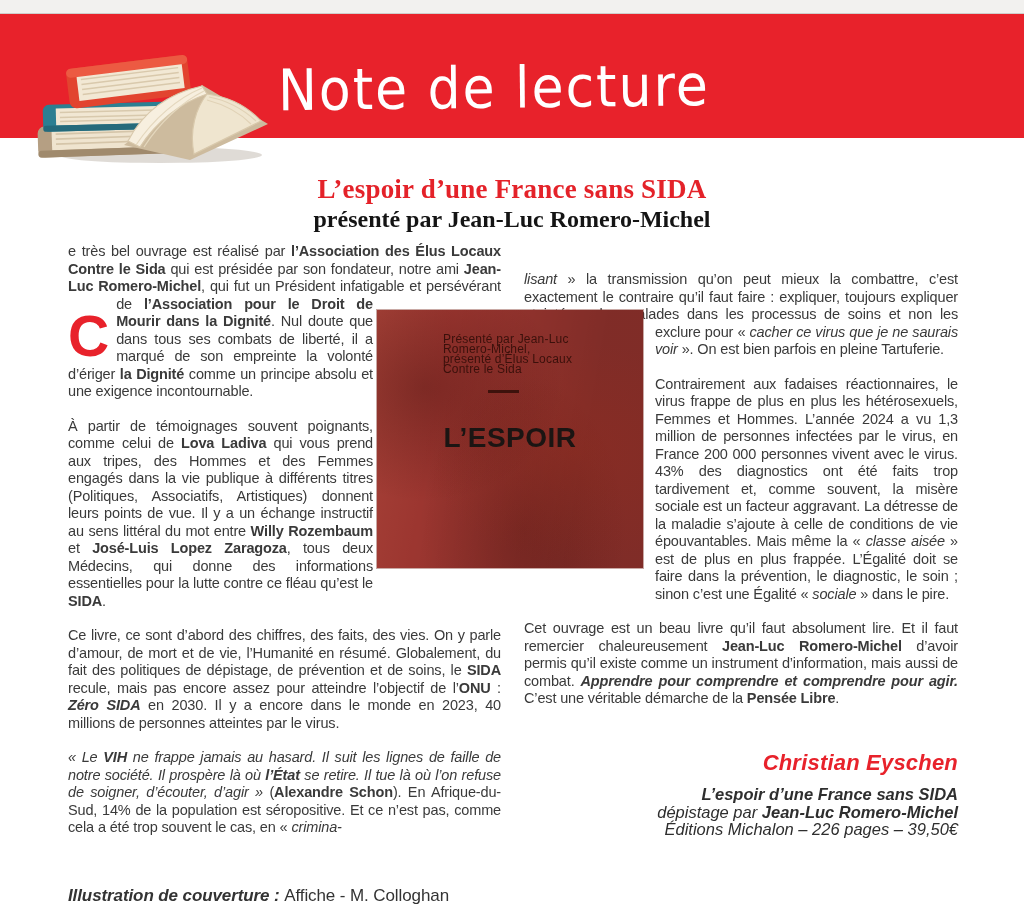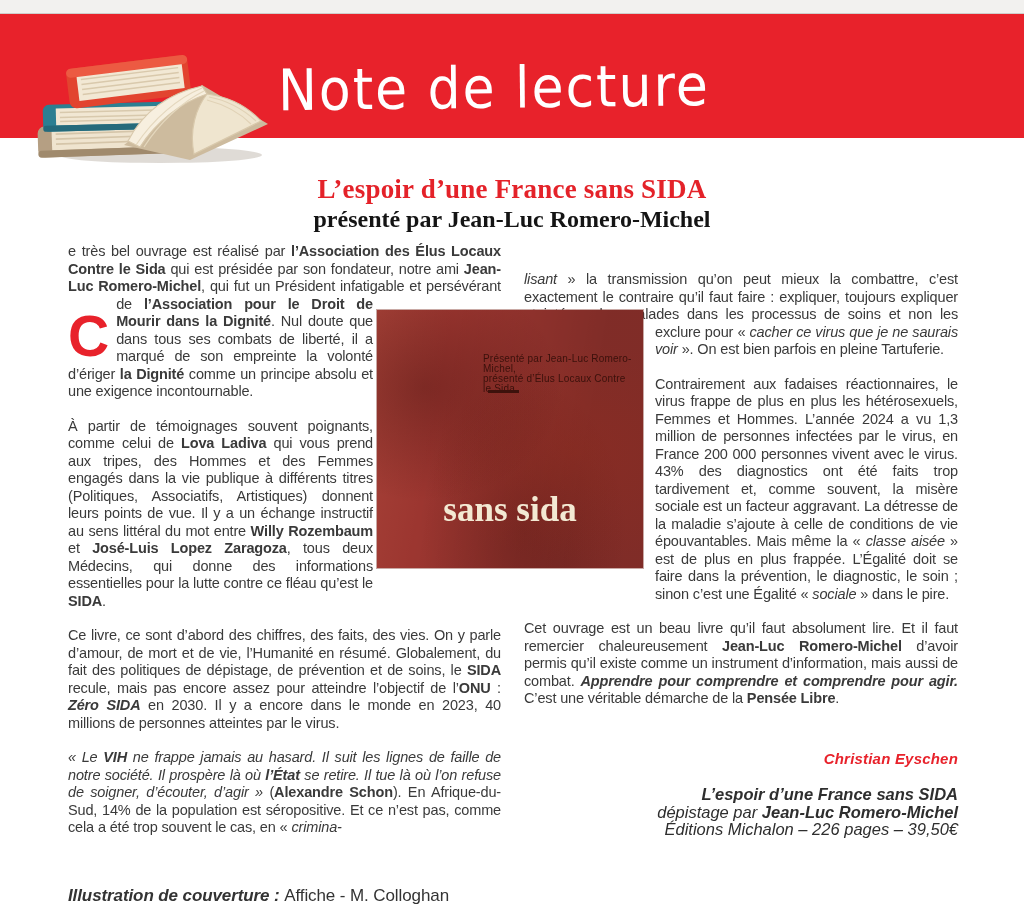--- a/index.html
+++ b/index.html
@@ -45,33 +45,33 @@
   .st-bi { font-weight:bold; font-style:italic; }
 
   .book-cover { position:absolute; left:377px; top:310px; width:266px; height:258px;
     background-color:#9c3630; z-index:4; box-shadow:0 0 0 1px rgba(120,40,30,0.4);
     background-image:
       radial-gradient(ellipse at 18% 30%, rgba(50,8,6,0.30), transparent 45%),
       radial-gradient(ellipse at 75% 55%, rgba(150,45,30,0.35), transparent 55%),
       radial-gradient(ellipse at 55% 85%, rgba(60,12,8,0.25), transparent 50%),
       linear-gradient(100deg, rgba(255,160,120,0.10), transparent 25%, rgba(0,0,0,0.18) 75%);
   }
-  .cover-credit { position:absolute; left:66px; top:44px; width:150px;
-    font-size:10px; line-height:10px; color:rgba(52,14,9,0.92); letter-spacing:0.2px;margin-left:40px; }
+  .cover-credit { position:absolute; left:66px; top:24px; width:150px;
+    font-size:12px; line-height:10px; color:rgba(52,14,9,0.92); letter-spacing:0.2px; }
   .cover-dash { position:absolute; left:111px; top:80px; width:31px; height:3px;
     background:#3d120c; }
   .cover-title-upper { position:absolute; left:0; top:112px; width:266px;
     text-align:center; font-weight:bold; font-size:28px; line-height:31px;
     color:#1b1513; letter-spacing:0.5px; }
   .cover-title-lower { position:absolute; left:0; top:180px; width:266px;
     text-align:center; font-family:"Liberation Serif", serif; font-weight:bold;
     font-size:35px; color:#f3e9d3; }
 
   .signature { position:absolute; right:66px; top:750px; font-weight:bold;
-    font-style:italic; font-size:15px; color:#e8222b; letter-spacing:0.2px; }
+    font-style:italic; font-size:22px; color:#e8222b; letter-spacing:0.2px; }
   .book-info { position:absolute; right:66px; top:786px; text-align:right;
     font-size:16.5px; line-height:17.6px; color:#2e2e2e; }
   .book-info .line { margin:0; }
 
   .footer-credit { position:absolute; left:68px; top:886px; font-size:17px;
     color:#333333; letter-spacing:-0.1px; }
 </style>
 </head>
 <body>
 
@@ -132,22 +132,22 @@
   <p><span>Cet ouvrage est un beau livre qu’il faut absolument lire. Et il faut remercier chaleureusement </span><span class="st-b">Jean-Luc Romero-Michel</span><span> d’avoir permis qu’il existe comme un instrument d’information, mais aussi de combat. </span><span class="st-bi">Apprendre pour comprendre et comprendre pour agir.</span><span> C’est une véritable démarche de la </span><span class="st-b">Pensée Libre</span><span>.</span></p>
 </div>
 
 <div class="book-cover">
   <div class="cover-credit">
     <div>Présenté par Jean-Luc Romero-Michel,</div>
     <div>présenté d’Élus Locaux Contre le Sida</div>
   </div>
   <div class="cover-dash"></div>
   <div class="cover-title-upper">
+    <div>L’ESPOIR</div>
   </div>
-  <div class="cover-title-lower">sans sida</div>
 </div>
 
 <div class="signature">Christian Eyschen</div>
 
 <div class="book-info">
   <p class="line"><span class="st-bi">L’espoir d’une France sans SIDA</span></p>
   <p class="line"><span class="st-i">dépistage par </span><span class="st-bi">Jean-Luc Romero-Michel</span></p>
   <p class="line"><span class="st-i">Éditions Michalon – 226 pages – 39,50€</span></p>
 </div>
 

